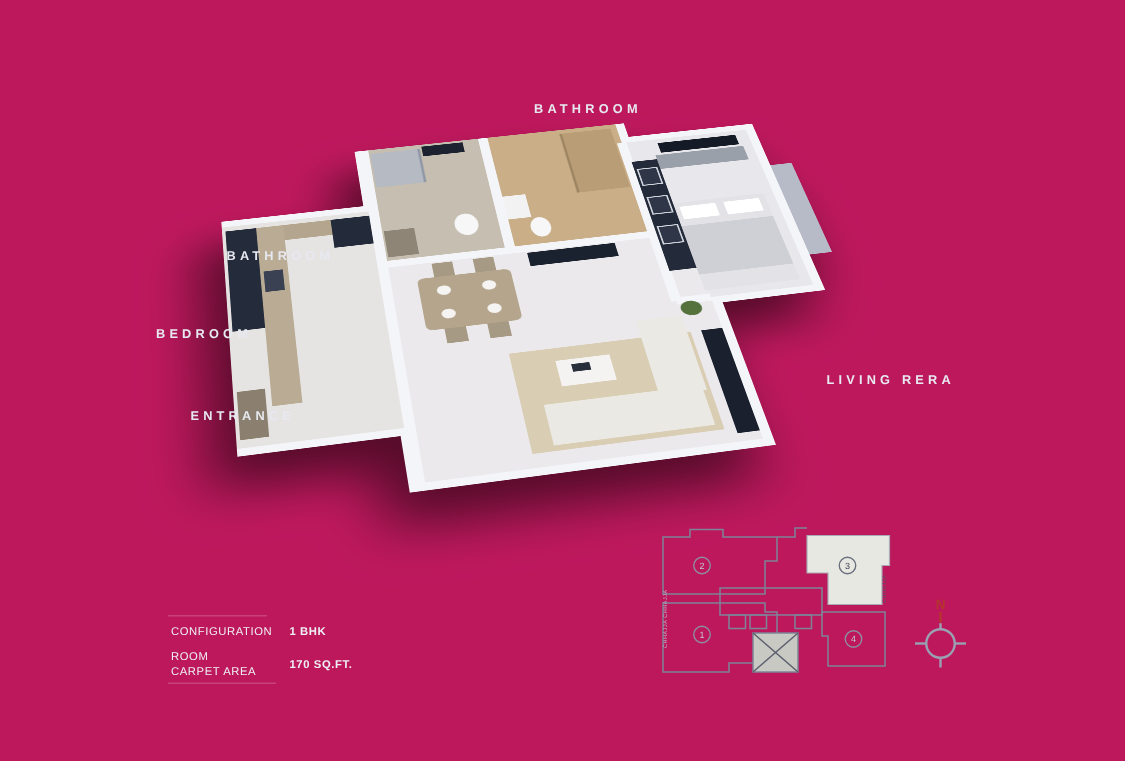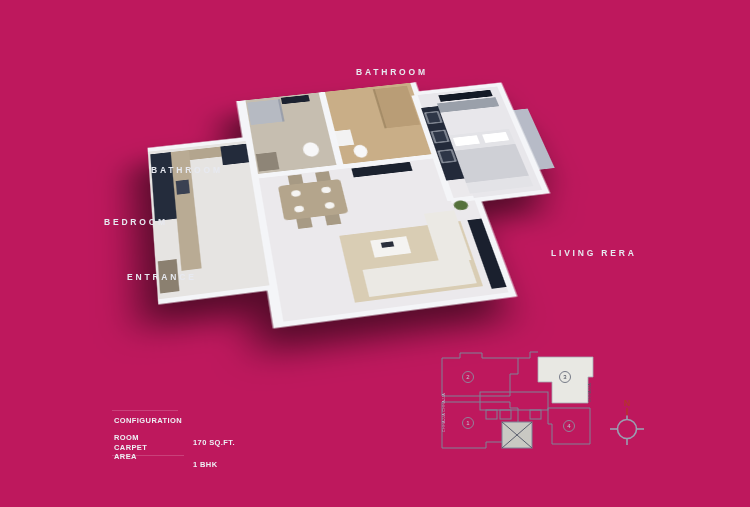--- a/index.html
+++ b/index.html
@@ -17,21 +17,21 @@
   .plan-wrap{
     position:absolute;left:186px;top:44px;width:352px;height:312px;
     transform:perspective(1200px) rotateX(48deg) rotateZ(-10deg) scale(1.18);
     transform-origin:50% 50%;
   }
   .plan-wrap svg{filter:drop-shadow(-14px 22px 16px rgba(0,0,0,0.55));}
 
   
   .config{position:absolute;left:110px;top:405px;width:140px;color:#eef0f5;}
   .config .hairline{position:absolute;height:1px;background:rgba(255,255,255,0.18);}
-  .config .lbl{position:absolute;font-size:7.5px;font-weight:700;letter-spacing:.4px;line-height:9.5px;}
+  .config .lbl{position:absolute;font-size:7.5px;font-weight:400;letter-spacing:.4px;line-height:9.5px;}
   .config .val{position:absolute;font-size:7.5px;font-weight:700;letter-spacing:.4px;}
 
   
   .keyplan{position:absolute;left:430px;top:344px;}
   .compass{position:absolute;left:604px;top:392px;}
 </style>
 </head>
 <body>
 
 <div id="stage">
@@ -122,21 +122,21 @@
 
   <div class="room-label" style="left:356px;top:67px;">BATHROOM</div>
   <div class="room-label" style="left:151px;top:165px;">BATHROOM</div>
   <div class="room-label" style="left:104px;top:217px;">BEDROOM</div>
   <div class="room-label" style="left:111px;top:272px;padding-left:16px;">ENTRANCE</div>
   <div class="room-label" style="left:551px;top:248px;">LIVING RERA</div>
 
   <div class="config">
     <div class="hairline" style="left:2px;top:5px;width:66px;"></div>
     <div class="lbl" style="left:4px;top:11px;">CONFIGURATION</div>
-    <div class="val" style="left:83px;top:11px;margin-top:44px;">1 BHK</div>
+    <div class="val" style="left:83px;top:11px;">1 BHK</div>
     <div class="lbl" style="left:4px;top:28px;width:58px;">ROOM CARPET AREA</div>
     <div class="val" style="left:83px;top:33px;">170 SQ.FT.</div>
     <div class="hairline" style="left:2px;top:50px;width:72px;"></div>
   </div>
 
   <div class="keyplan">
     <svg width="178" height="112" viewBox="0 0 178 112">
       <g fill="none" stroke="#7e8498" stroke-width="1">
 
         <path d="M12,14 H30 V9 H52 V14 H88 V30 H80 V52 H12 Z"></path>

